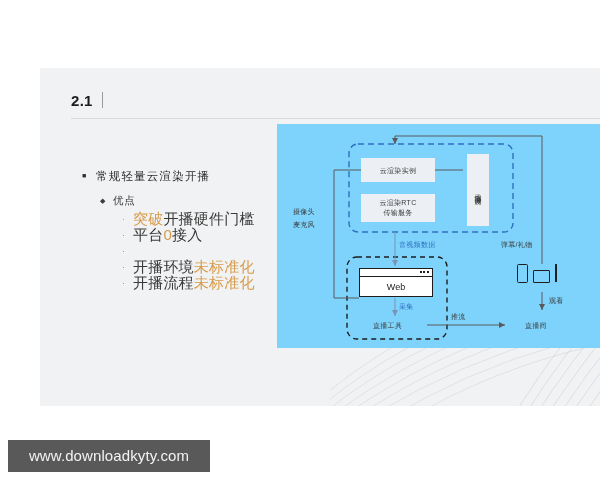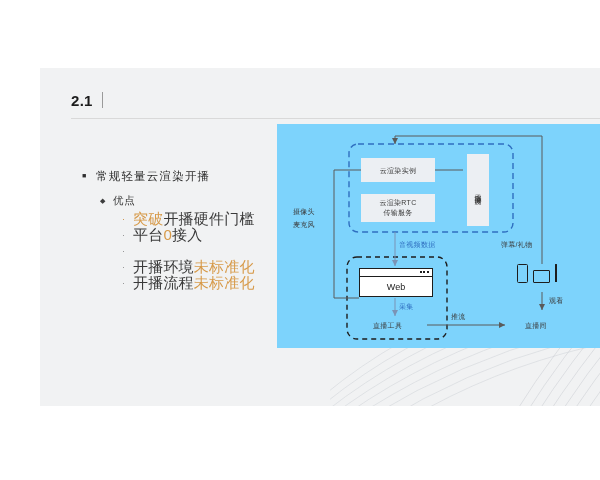--- a/index.html
+++ b/index.html
@@ -238,14 +238,15 @@
         </span>
       </div>
 
       <div class="lbl" style="left:272px;top:172px;">观看</div>
 
       <div class="lbl" style="left:248px;top:197px;">直播间</div>
 
     </div>
   </div>
 
+  <div class="url-badge">www.downloadkyty.com</div>
 
 </div>
 
 </body></html>

